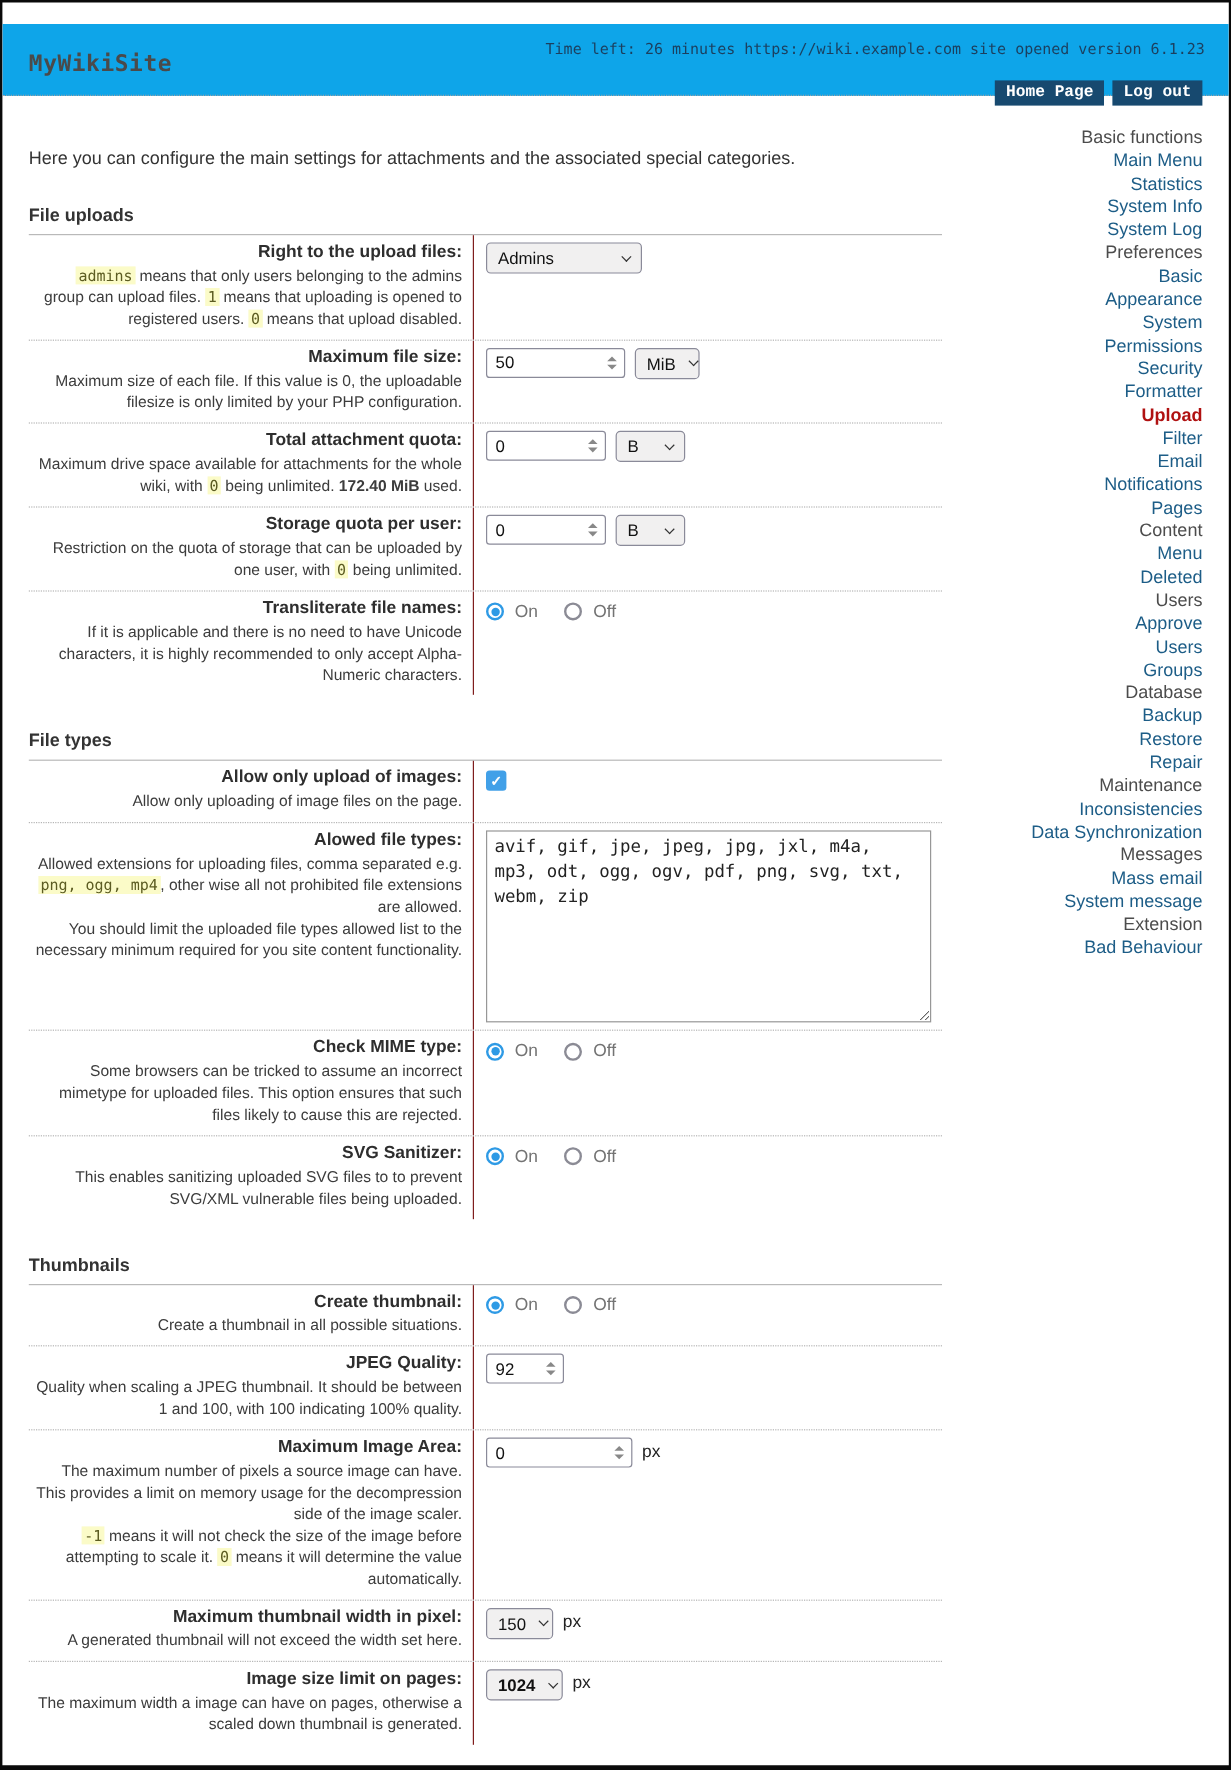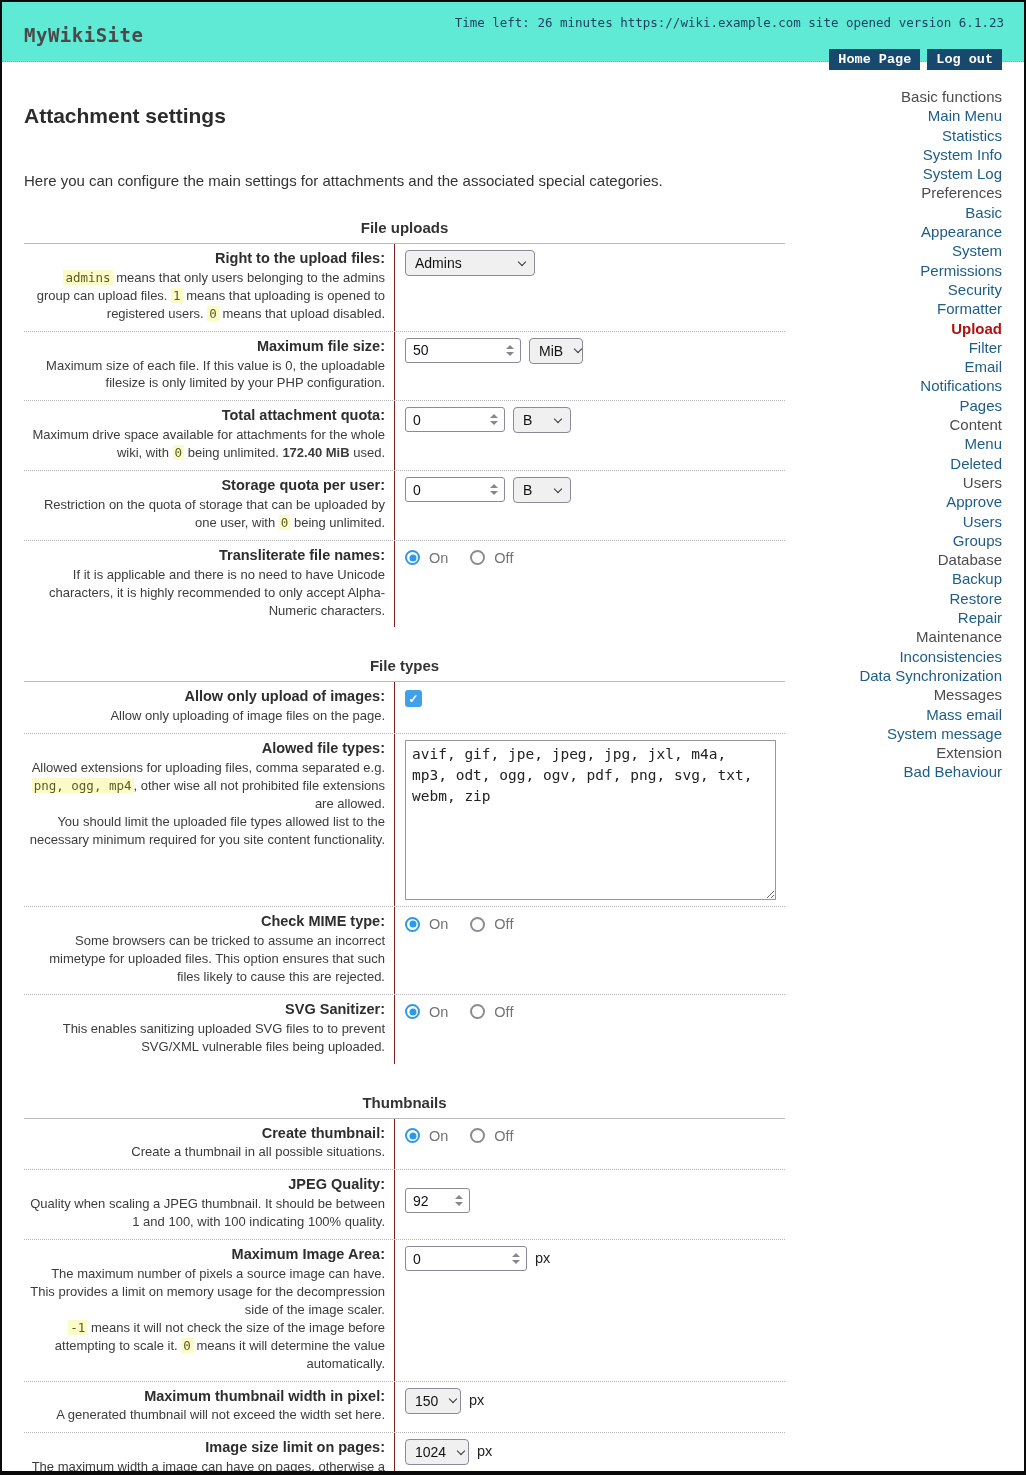--- a/index.html
+++ b/index.html
@@ -12,23 +12,24 @@
     font-family:"Liberation Sans", sans-serif;
     color:#333;
     display:flex;
     flex-direction:column;
     overflow:hidden;
   }
   
   .site-header{
     position:relative;
     height:60px;
-    background:#5eead4;
+    background:#0ea5e9;
     border-bottom:1px dotted #9aa4ab;
     flex:0 0 auto;
+    margin-top:18px;
   }
   .site-title{
     position:absolute; left:22px; top:22px;
     font-family:"DejaVu Sans Mono","Liberation Mono",monospace;
     font-weight:bold; font-size:19px; color:#4a4a4a; letter-spacing:0.5px;
   }
   .session-info{
     position:absolute; right:20px; top:13px;
     font-family:"DejaVu Sans Mono","Liberation Mono",monospace;
     font-size:12.5px; color:#1c3f5e;
@@ -40,21 +41,21 @@
     font-family:Liberation Mono, monospace;
   }
   
   .page{ display:flex; flex:1 0 auto; align-items:flex-start; }
   main{ width:800px; padding-left:22px; }
   .page-title{ margin-top:42px; font-size:21px; font-weight:bold; color:#2c2c2c; }
   .intro{ margin-top:44px; font-size:15px; color:#333; }
   
   .settings-form{ margin-top:10px; width:761px; }
   .section-title{
-    margin-top:30px; text-align:center; font-weight:bold; font-size:15px; color:#333;
+    margin-top:30px; text-align:left; font-weight:bold; font-size:15px; color:#333;
     padding-bottom:7px; border-bottom:1px solid #b9b9b9;
   }
   .form-row{ display:flex; min-height:38px; }
   .form-row + .form-row{ border-top:1px dotted #b5b5b5; }
   .label-cell{
     width:371px; flex:0 0 371px; text-align:right;
     padding:5px 9px 8px 4px; border-right:1px solid #7f1d1d;
   }
   .field-label{ font-weight:bold; font-size:14.5px; color:#2e2e2e; line-height:1.3; }
   .field-desc{ font-size:13px; color:#3c3c3c; line-height:1.38; margin-top:1px; }
@@ -112,21 +113,20 @@
   <div class="site-title">MyWikiSite</div>
   <div class="session-info">Time left: 26 minutes https://wiki.example.com site opened version 6.1.23</div>
   <div class="header-buttons">
     <a class="hbtn">Home Page</a>
     <a class="hbtn">Log out</a>
   </div>
 </header>
 
 <div class="page">
   <main>
-    <h1 class="page-title">Attachment settings</h1>
     <p class="intro">Here you can configure the main settings for attachments and the associated special categories.</p>
     <div class="settings-form">
         <div class="section-title">File uploads</div>
         <div class="form-row">
           <div class="label-cell">
             <div class="field-label">Right to the upload files:</div>
             <div class="field-desc"><span class="code-hl">admins</span><span> means that only users belonging to the admins group can upload files. </span><span class="code-hl">1</span><span> means that uploading is opened to registered users. </span><span class="code-hl">0</span><span> means that upload disabled.</span></div>
           </div>
           <div class="control-cell">
             <span class="select-box" style="width: 130px;">
@@ -283,21 +283,21 @@
               </label>
             </span>
           </div>
         </div>
         <div class="form-row">
           <div class="label-cell">
             <div class="field-label">JPEG Quality:</div>
             <div class="field-desc"><span>Quality when scaling a JPEG thumbnail. It should be between 1 and 100, with 100 indicating 100% quality.</span></div>
           </div>
           <div class="control-cell">
-            <span class="num-input" style="width: 65px; margin-top: 12px;">
+            <span class="num-input" style="width: 65px;">
               <span class="num-val">92</span>
               <span class="spin">
                 <span class="up"></span>
                 <span class="dn"></span>
               </span>
             </span>
           </div>
         </div>
         <div class="form-row">
           <div class="label-cell">
@@ -327,21 +327,21 @@
             </span>
             <span class="suffix">px</span>
           </div>
         </div>
         <div class="form-row">
           <div class="label-cell">
             <div class="field-label">Image size limit on pages:</div>
             <div class="field-desc"><span>The maximum width a image can have on pages, otherwise a scaled down thumbnail is generated.</span></div>
           </div>
           <div class="control-cell">
-            <span class="select-box" style="width: 64px;">
+            <span class="select-box" style="width: 64px; font-weight: bold;">
               <span>1024</span>
               <span class="chev"></span>
             </span>
             <span class="suffix">px</span>
           </div>
         </div>
       </div>
 
   </main>
   <aside>

